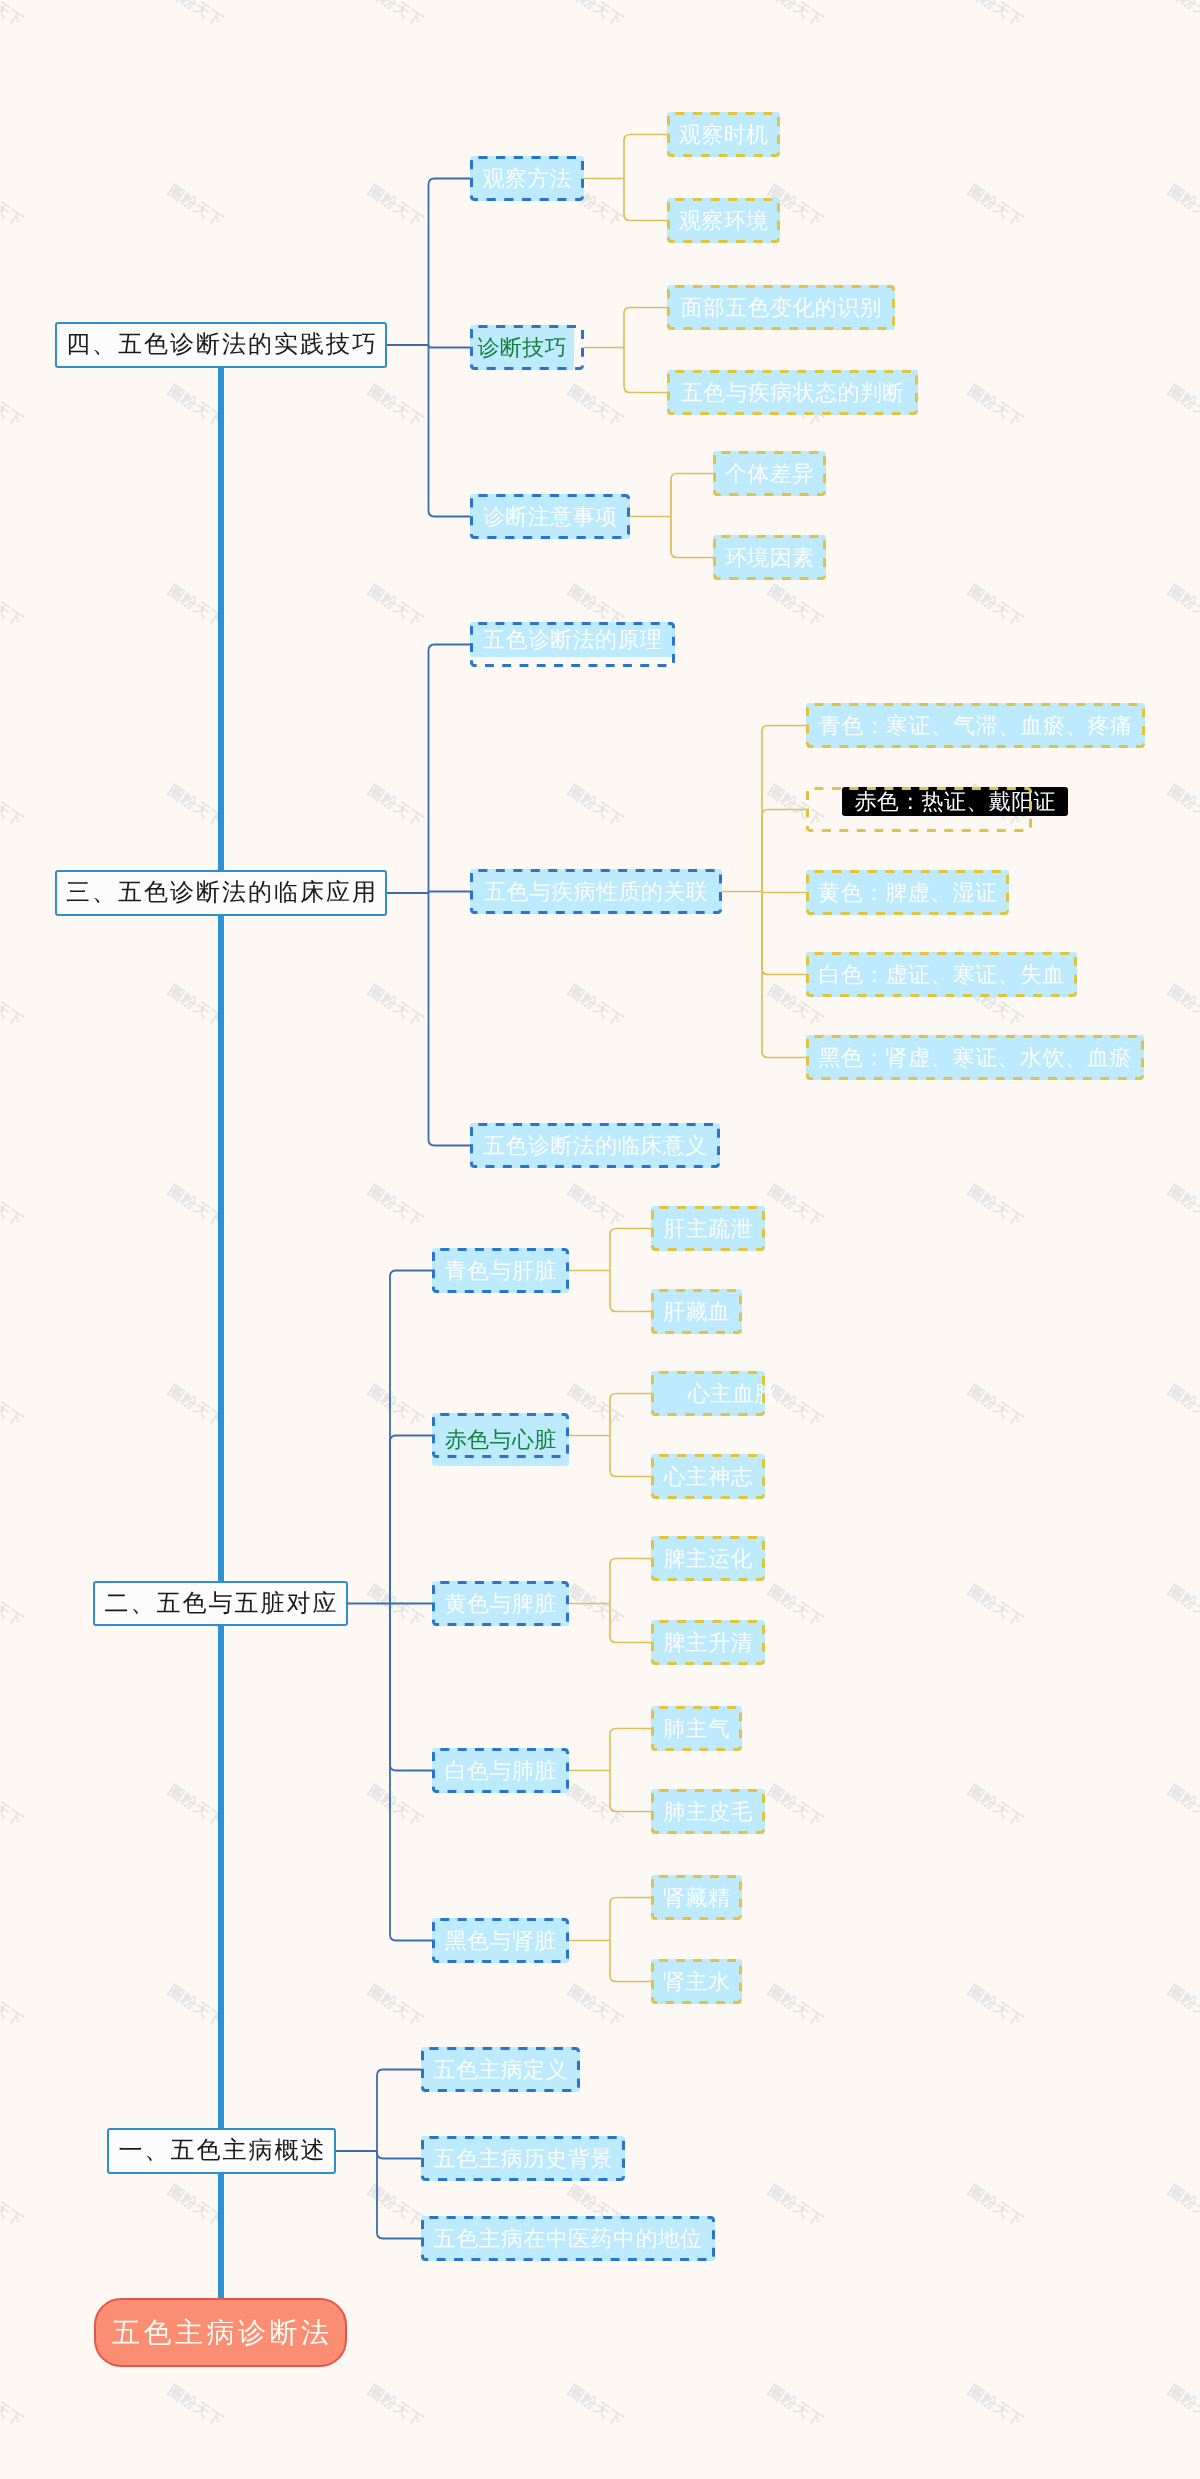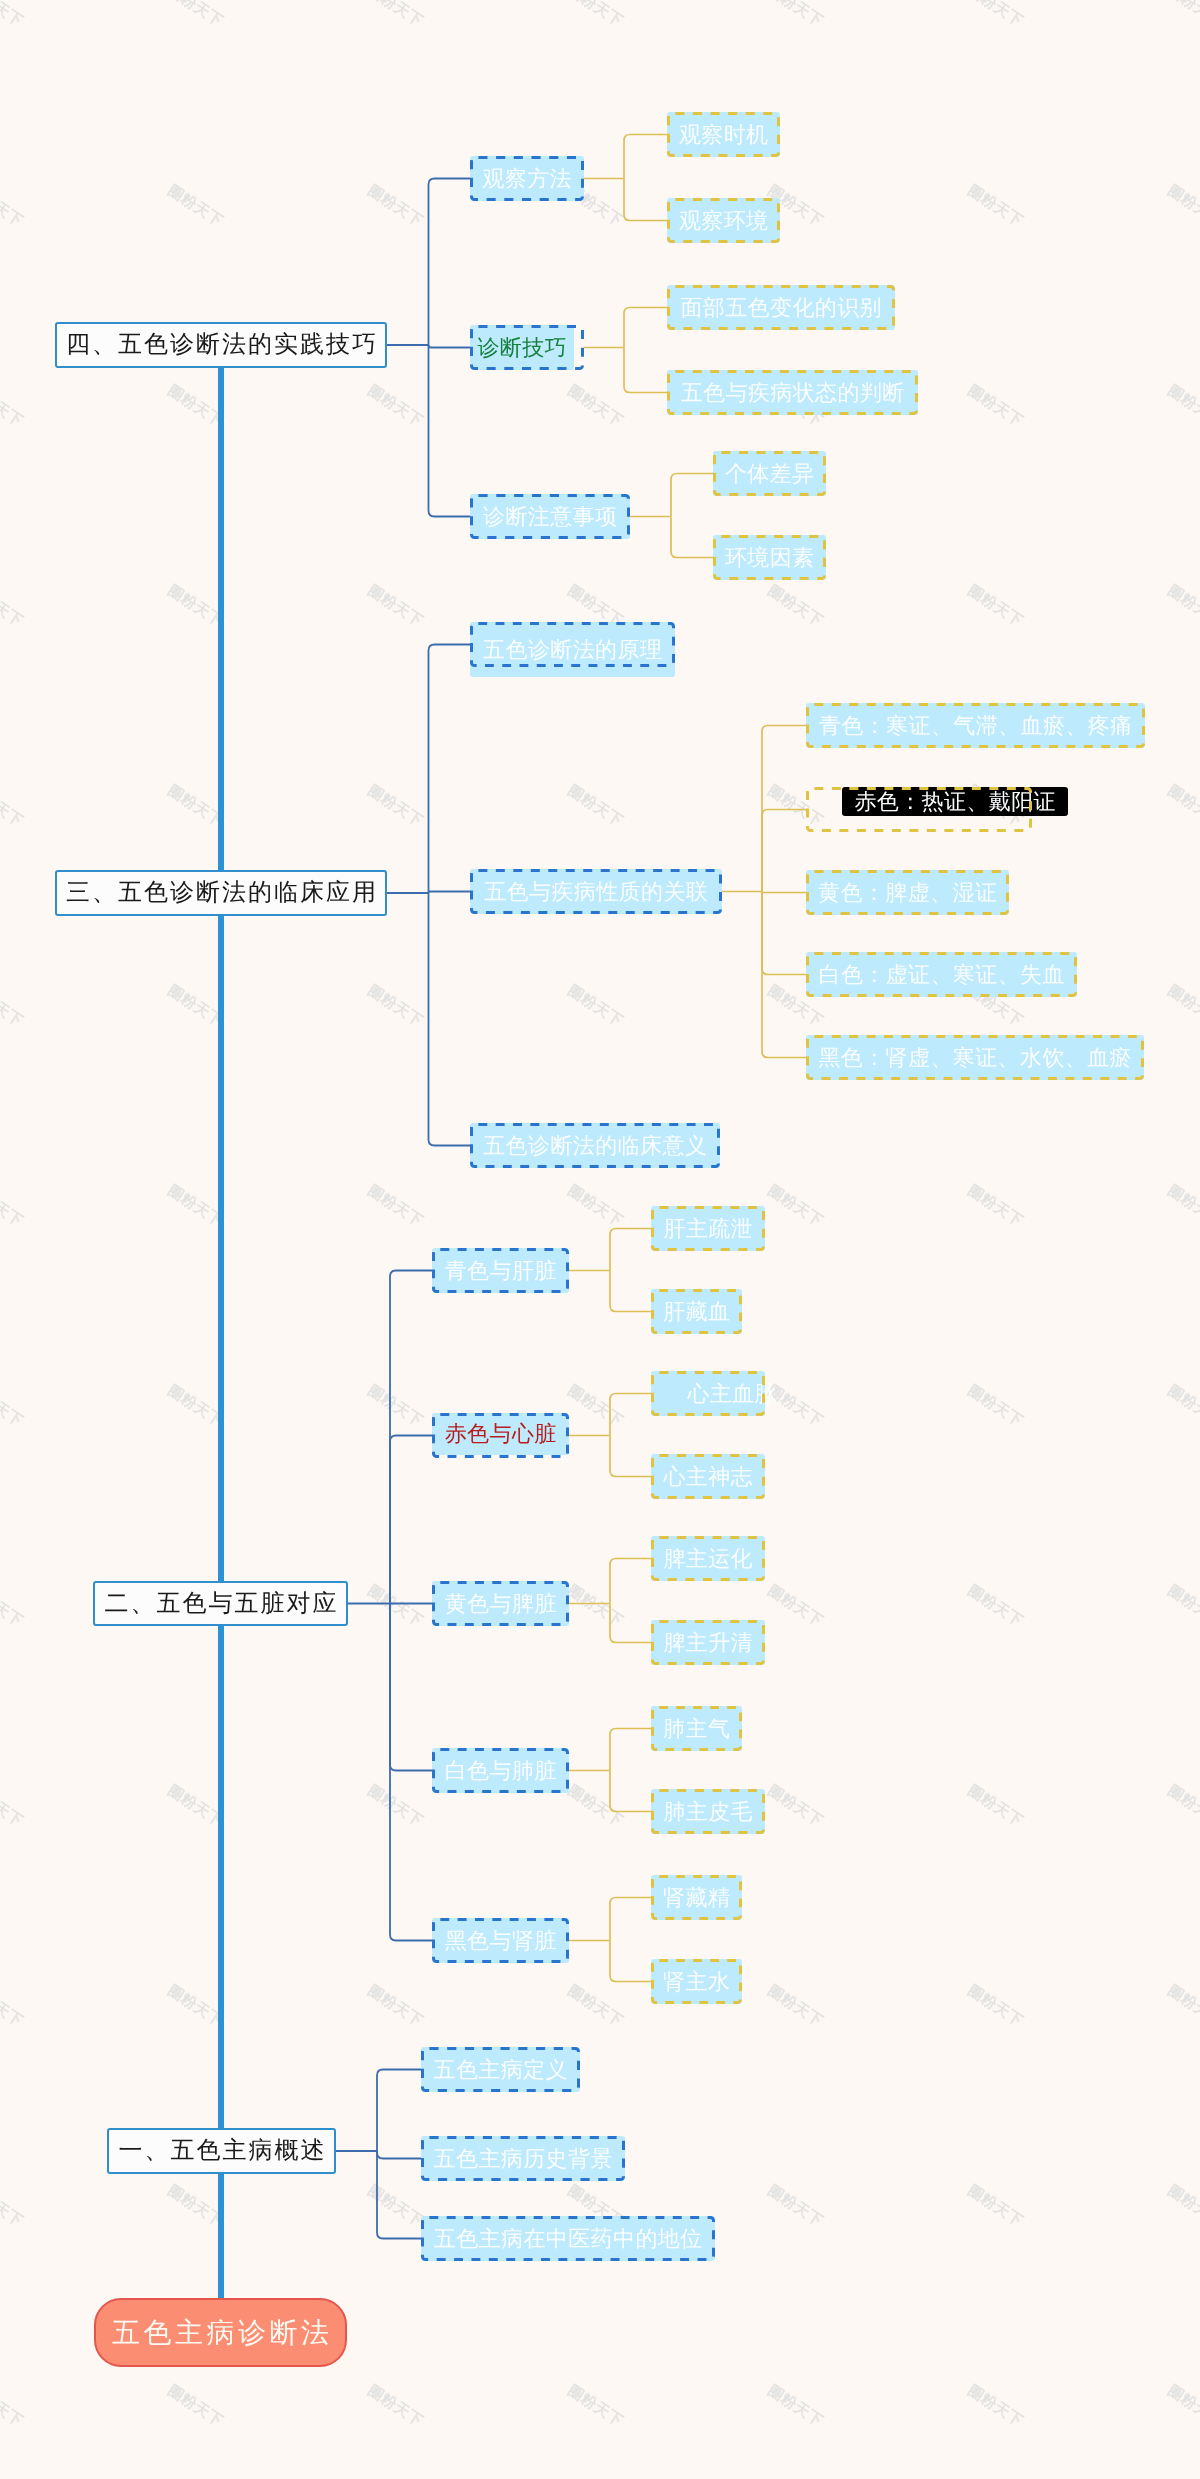--- a/index.html
+++ b/index.html
@@ -238,21 +238,21 @@
     </div>
     <div class="node lv3" style="left: 713px; top: 451px; width: 113px; height: 45px; background: rgb(189, 234, 252); color: rgb(251, 254, 255);">
       <span>个体差异</span>
     </div>
     <div class="node lv3" style="left: 713px; top: 535px; width: 113px; height: 45px; background: rgb(189, 234, 252); color: rgb(251, 254, 255);">
       <span>环境因素</span>
     </div>
     <div class="node lv1" style="left: 55px; top: 870px; width: 332px; height: 46px; border-color: rgb(47, 142, 203);">
       <span>三、五色诊断法的临床应用</span>
     </div>
-    <div class="node lv2" style="left: 470px; top: 622px; width: 205px; height: 55px; background: rgb(189, 234, 252); color: rgb(251, 254, 255);">
+    <div class="node lv2" style="left: 470px; top: 622px; width: 205px; height: 35px; background: rgb(189, 234, 252); color: rgb(251, 254, 255);">
       <span>五色诊断法的原理</span>
     </div>
     <div class="node lv2" style="left: 470px; top: 869px; width: 252px; height: 45px; background: rgb(189, 234, 252); color: rgb(251, 254, 255);">
       <span>五色与疾病性质的关联</span>
     </div>
     <div class="node lv3" style="left: 806px; top: 703px; width: 339px; height: 45px; background: rgb(189, 234, 252); color: rgb(251, 254, 255);">
       <span>青色：寒证、气滞、血瘀、疼痛</span>
     </div>
     <div class="node lv3" style="left: 806px; top: 787px; width: 226px; height: 29px; background: #000000; color: rgb(251, 254, 255); margin-left: 36px;">
       <span>赤色：热证、戴阳证</span>
@@ -274,21 +274,21 @@
     </div>
     <div class="node lv2" style="left: 432px; top: 1248px; width: 137px; height: 45px; background: rgb(189, 234, 252); color: rgb(251, 254, 255);">
       <span>青色与肝脏</span>
     </div>
     <div class="node lv3" style="left: 651px; top: 1206px; width: 114px; height: 45px; background: rgb(189, 234, 252); color: rgb(251, 254, 255);">
       <span>肝主疏泄</span>
     </div>
     <div class="node lv3" style="left: 651px; top: 1289px; width: 91px; height: 45px; background: rgb(189, 234, 252); color: rgb(251, 254, 255);">
       <span>肝藏血</span>
     </div>
-    <div class="node lv2" style="left: 432px; top: 1413px; width: 137px; height: 42px; background: rgb(189, 234, 252); color: #b91c1c;">
+    <div class="node lv2" style="left: 432px; top: 1413px; width: 137px; height: 53px; background: rgb(189, 234, 252); color: #15803d;">
       <span>赤色与心脏</span>
     </div>
     <div class="node lv3" style="left: 651px; top: 1371px; width: 114px; height: 45px; background: rgb(189, 234, 252); color: rgb(251, 254, 255); padding-left: 48px;">
       <span>心主血脉</span>
     </div>
     <div class="node lv3" style="left: 651px; top: 1454px; width: 114px; height: 45px; background: rgb(189, 234, 252); color: rgb(251, 254, 255);">
       <span>心主神志</span>
     </div>
     <div class="node lv2" style="left: 432px; top: 1581px; width: 137px; height: 45px; background: rgb(189, 234, 252); color: rgb(251, 254, 255);">
       <span>黄色与脾脏</span>

